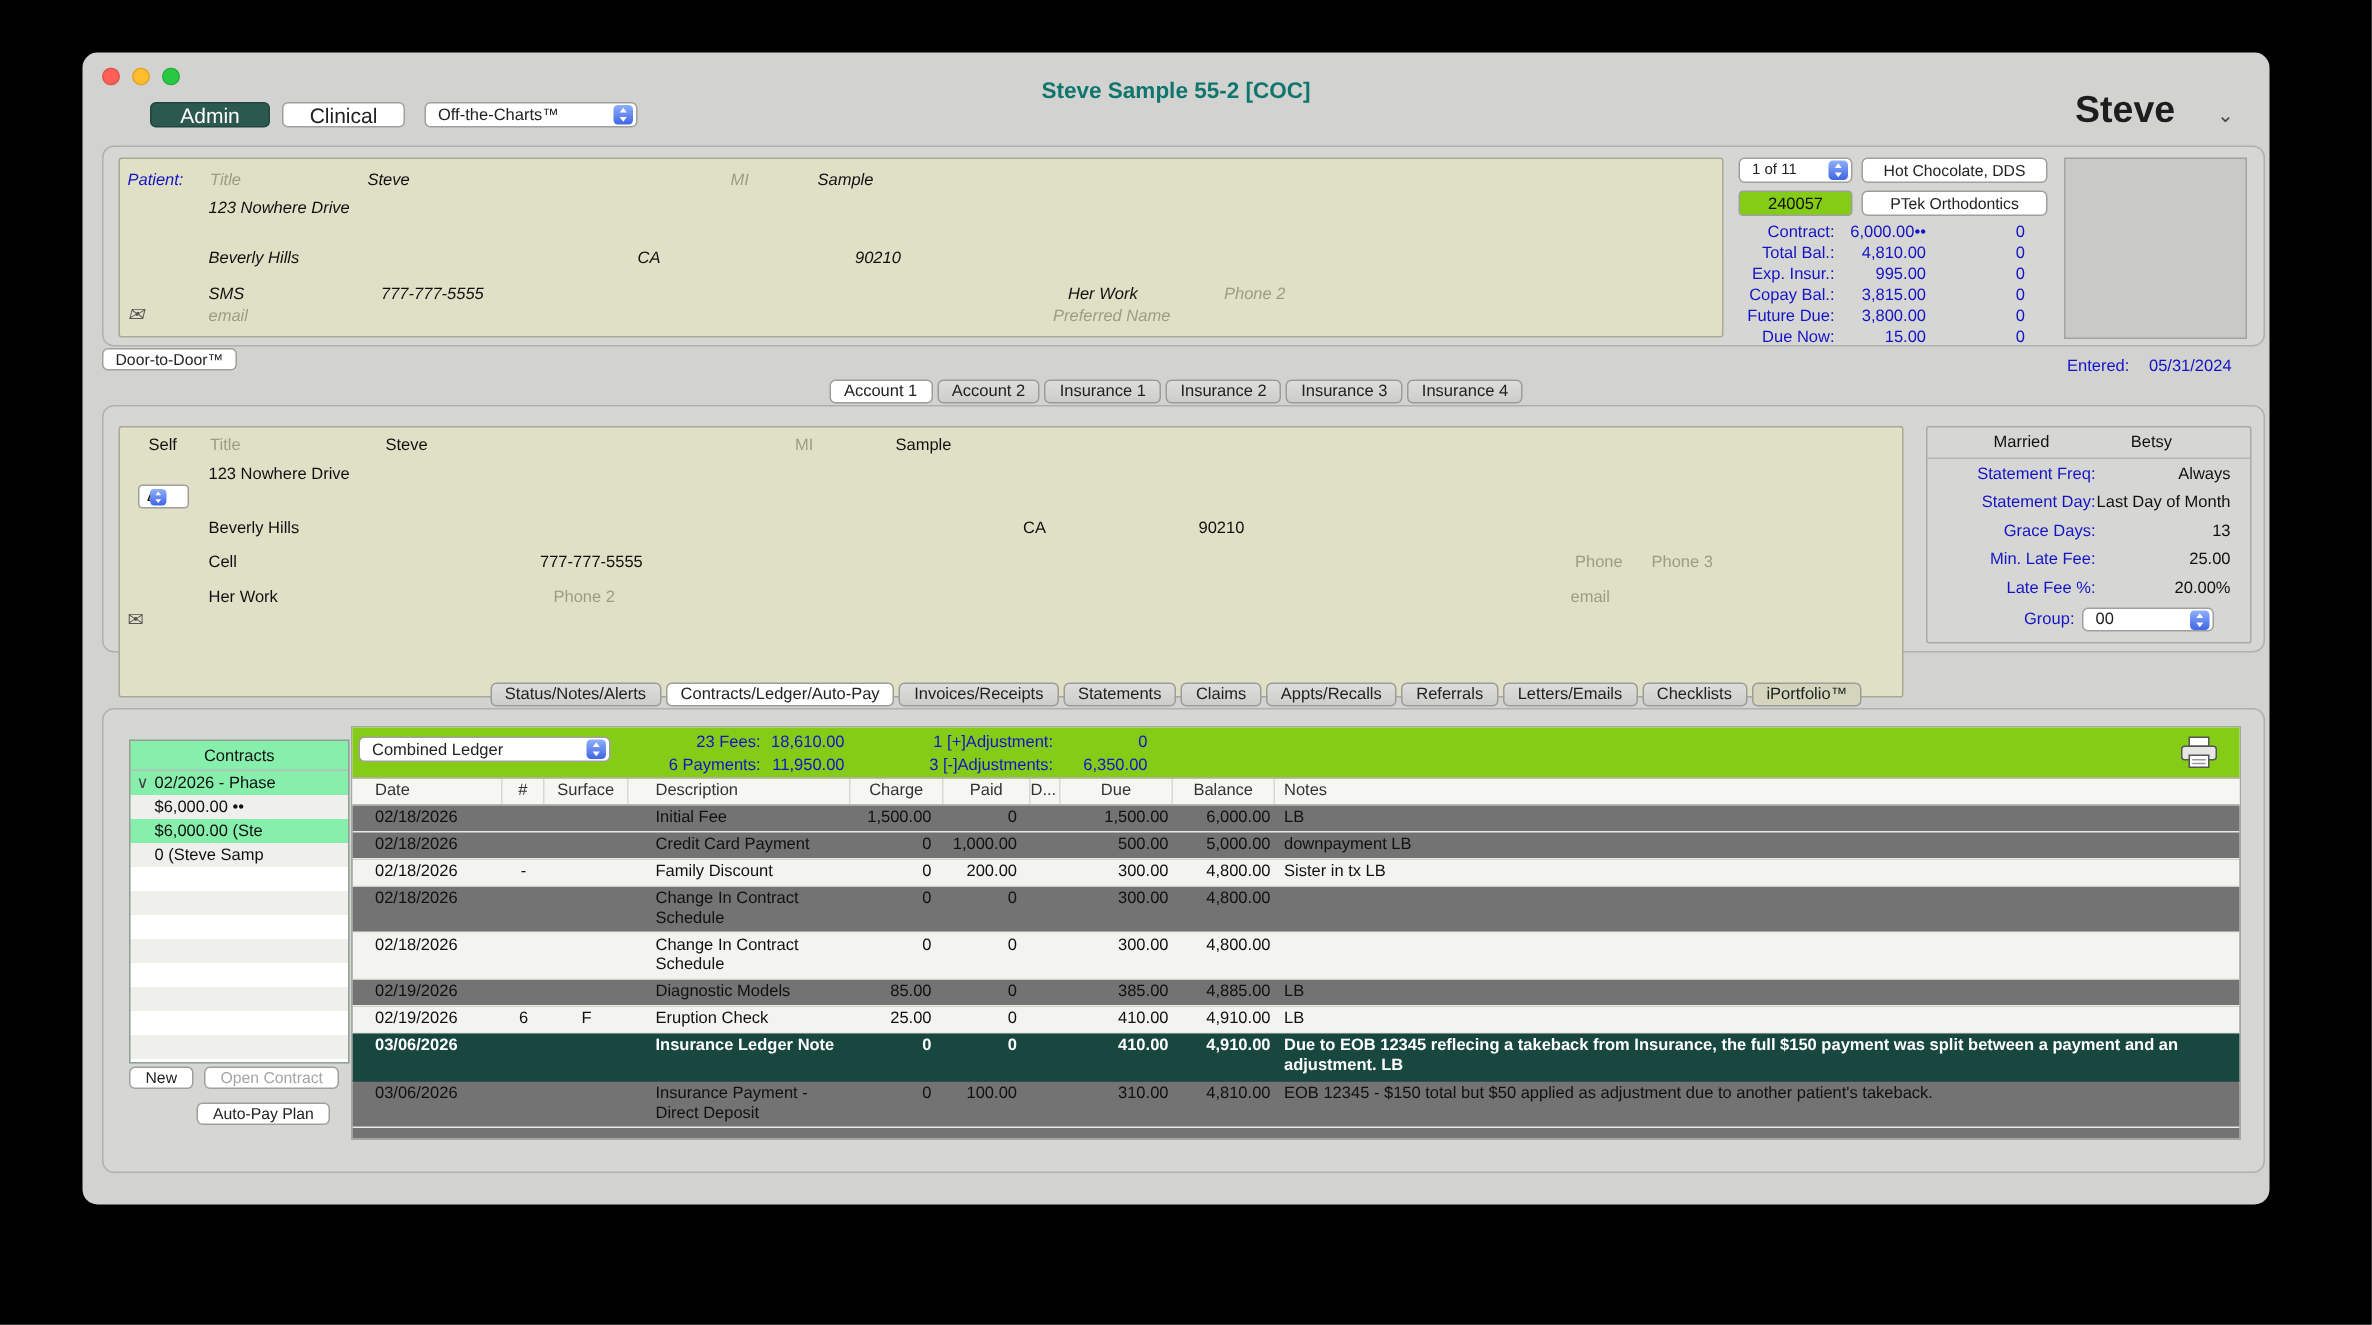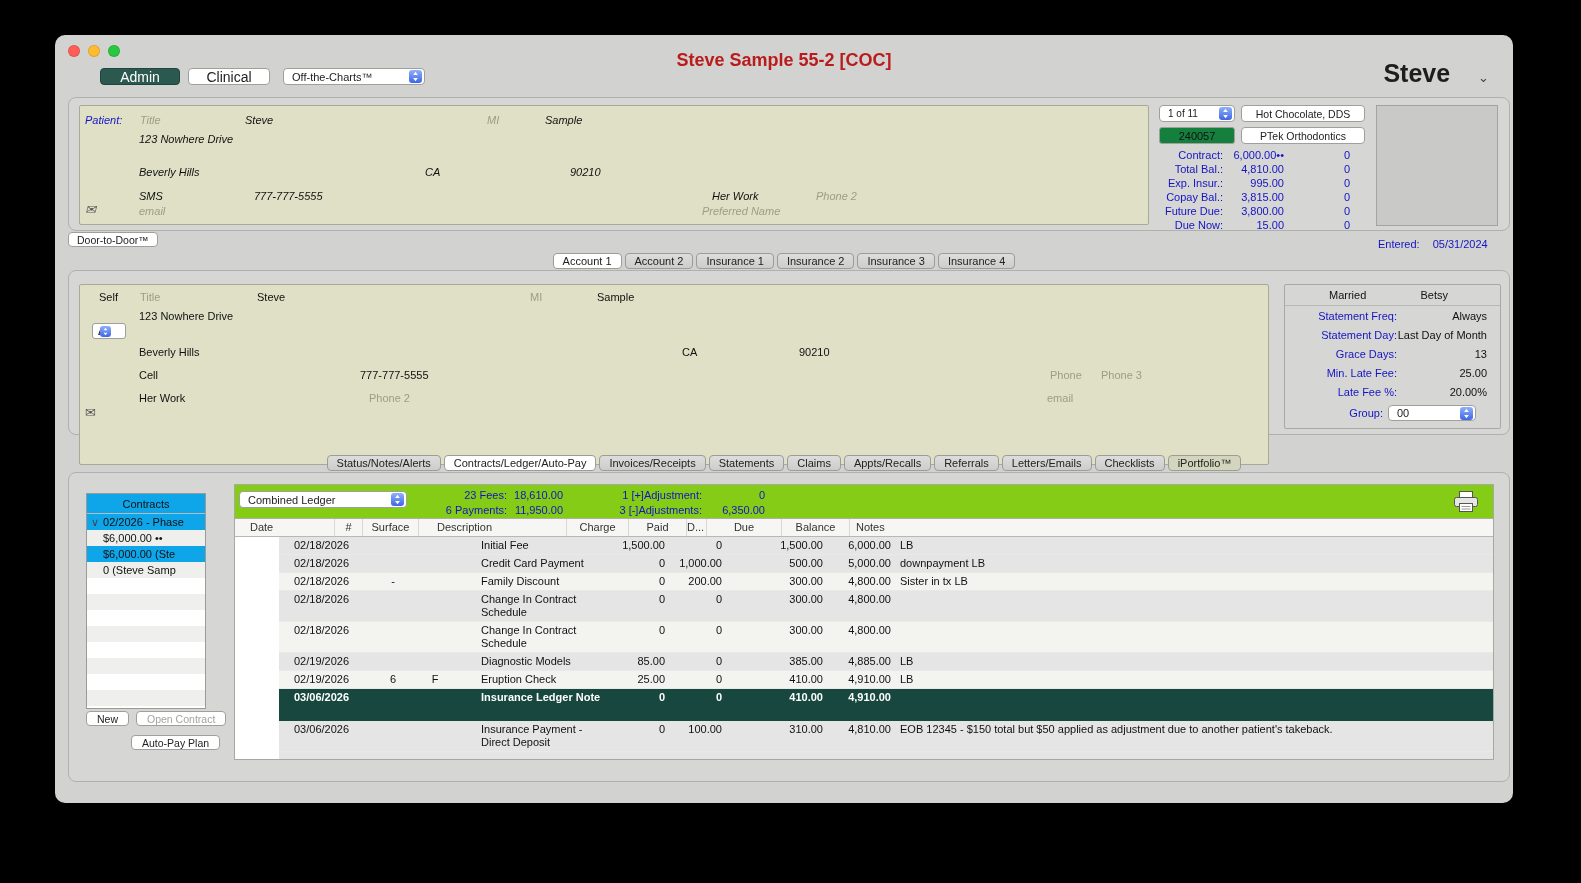--- a/index.html
+++ b/index.html
@@ -3,21 +3,21 @@
 <meta charset="utf-8">
 <style>
   * { margin:0; padding:0; box-sizing:border-box; }
   html,body { width:1581px; height:883px; background:#000; font-family:"Liberation Sans", sans-serif; font-size:11px; color:#111; overflow:hidden; }
 
   .window { position:absolute; left:55px; top:35px; width:1458px; height:768px;
     background:#d2d2d0; border-radius:10px; box-shadow:0 18px 60px rgba(0,0,0,.65); overflow:hidden; }
 
   
   .titlebar { height:30px; position:relative; display:flex; align-items:center; justify-content:center; }
-  .title { font-size:18px; font-weight:700; color:#b91c1c;margin-top:20px; }
+  .title { font-size:15px; font-weight:700; color:#0f766e;margin-top:20px; }
   .traffic { position:absolute; left:13px; top:10px; display:flex; gap:8px; }
   .light { width:12px; height:12px; border-radius:50%; border:1px solid rgba(0,0,0,.12); }
   .light.red{background:#ff5f57}.light.yellow{background:#febc2e}.light.green{background:#28c840}
 
   
   .btn { display:inline-flex; align-items:center; justify-content:center; background:#fff;
     border:1px solid #9f9f9c; border-radius:4px; height:17px; font-size:14px; color:#222; padding:0 10px; }
   .btn.dark { background:#2b584f; color:#fff; border-color:#21453e; }
   .btn.disabled { color:#a4a4a1; }
   .popup { display:inline-flex; align-items:center; justify-content:space-between; background:#fff;
@@ -44,21 +44,21 @@
   .patient-panel { left:10px; top:7px; width:1070px; height:120px; }
   .patient-panel span { position:absolute; white-space:nowrap;font-style:italic; }
   .pp-label{left:5px;top:8px}.pp-title{left:60px;top:8px}.pp-first{left:165px;top:8px}
   .pp-mi{left:407px;top:8px}.pp-last{left:465px;top:8px}
   .pp-street{left:59px;top:27px}
   .pp-city{left:59px;top:60px}.pp-state{left:345px;top:60px}.pp-zip{left:490px;top:60px}
   .pp-sms{left:59px;top:84px}.pp-phone{left:174px;top:84px}.pp-work{left:632px;top:84px}.pp-phone2{left:736px;top:84px}
   .pp-env{left:5px;top:96px}.pp-email{left:59px;top:99px}.pp-pref{left:622px;top:99px}
   .pr-pager { position:absolute; left:1090px; top:7px; width:76px; }
   .pr-doctor { position:absolute; left:1172px; top:7px; width:124px; justify-content:center; padding:0 4px; }
-  .pr-chart { position:absolute; left:1090px; top:29px; width:76px; height:17px; background:#15803d;
+  .pr-chart { position:absolute; left:1090px; top:29px; width:76px; height:17px; background:#84cc16;
     border:1px solid #9f9f9c; border-radius:3px; display:flex; align-items:center; justify-content:center; }
   .pr-practice { position:absolute; left:1172px; top:29px; width:124px; justify-content:center; padding:0 4px; }
   .fin { position:absolute; left:1000px; top:50px; width:290px; }
   .fin-row { display:grid; grid-template-columns:154px 61px 66px; height:14px; line-height:14px; }
   .fin-row span { text-align:right; }
   .photo { position:absolute; left:1307px; top:7px; width:122px; height:121px; background:#c9c9c7; border:1px solid #a3a3a0; }
 
   .door-btn { position:absolute; left:13px; top:197px; height:15px; font-size:10.5px; padding:0 8px; }
   .entered { position:absolute; left:1323px; top:203px; white-space:nowrap; }
 
@@ -89,21 +89,21 @@
   .bill-top .m { margin-left:44px; } .bill-top .s { margin-left:auto; margin-right:52px; }
   .bill-row { display:grid; grid-template-columns:112px 1fr; height:19px; align-items:center; }
   .bill-row .lab { text-align:right; } .bill-row .val { text-align:right; padding-right:13px; color:#111; }
   .bill-group { display:flex; align-items:center; height:22px; margin-top:1px; }
   .bill-group .lab { width:98px; text-align:right; }
   .bill-group .popup { margin-left:5px; width:88px; height:16px; }
 
   
   .bottom-section { left:13px; top:437px; width:1442px; height:310px; }
 
-  .contracts-box { position:absolute; left:17px; top:20px; width:120px; height:216px; background:#0ea5e9;
+  .contracts-box { position:absolute; left:17px; top:20px; width:147px; height:216px; background:#86efac;
     border:1px solid #9a9a97; display:flex; flex-direction:column; overflow:hidden; }
   .contracts-head { height:20px; display:flex; align-items:center; justify-content:center; border-bottom:1px solid #bbb; }
   .tree-item { height:16px; line-height:16px; padding-left:4px; white-space:nowrap; overflow:hidden; }
   .tree-item.indent { padding-left:16px; }
   .tree-item.alt { background:#efefec; }
   .tree-stripes { flex:1; background:repeating-linear-gradient(#fff 0 16px, #efefec 16px 32px); }
   .contract-btns { position:absolute; left:17px; top:238px; display:flex; gap:7px; }
   .contract-btns .btn { height:15px; font-size:10.5px; }
   .autopay-btn { position:absolute; left:62px; top:262px; height:15px; font-size:10.5px; }
 
@@ -113,21 +113,21 @@
   .lt-select { position:absolute; left:4px; top:6px; width:168px; }
   .stats { position:absolute; left:180px; top:4px; display:grid; grid-template-columns:92px 56px 139px 63px;
     grid-auto-rows:13px; row-gap:2px; }
   .stats span { text-align:right; white-space:nowrap; }
   .print-btn { position:absolute; right:12px; top:4px; width:30px; height:26px; display:flex; align-items:center; justify-content:center; }
 
   .lrow { display:grid; grid-template-columns:100px 28px 56px 148px 62px 58px 20px 75px 68px 1fr; align-items:start; }
   .lhead { height:18px; background:#f6f6f4; border-bottom:1px solid #b8b8b5; flex:0 0 auto; }
   .lhead > div { line-height:17px; font-size:11px; color:#333; border-right:1px solid #d8d8d4; height:17px; }
   .lhead > div:last-child { border-right:none; }
-  .lbody { flex:1; background:#e5e5e5; overflow:hidden;margin-left:44px; }
+  .lbody { flex:1; background:#737373; overflow:hidden; }
   .lbody .lrow { border-bottom:1px solid #e9e9e6; padding-top:2px; line-height:13px; }
   .lbody .lrow.alt { background:#f3f3f0; }
   .lbody .lrow.h1 { min-height:18px; } .lbody .lrow.h2 { min-height:31px; }
   .lbody .lrow.sel { background:#17473f; color:#fff; border-bottom-color:#17473f; min-height:32px; }
   .lbody .lrow.sel .c-date,.lbody .lrow.sel .c-desc,.lbody .lrow.sel .c-charge,
   .lbody .lrow.sel .c-paid,.lbody .lrow.sel .c-due,.lbody .lrow.sel .c-bal { font-weight:700; }
   .c-date{padding-left:15px}.c-num{text-align:center}.c-surf{text-align:center}.c-desc{padding-left:18px}
   .c-charge{text-align:right;padding-right:8px}.c-paid{text-align:right;padding-right:9px}
   .c-due{text-align:right;padding-right:3px}.c-bal{text-align:right;padding-right:3px}.c-notes{padding-left:6px}
   .lhead .c-charge,.lhead .c-paid,.lhead .c-due,.lhead .c-bal{text-align:center;padding-right:0}
@@ -487,20 +487,21 @@
         <div class="lrow sel">
           <div class="c-date">03/06/2026</div>
             <div class="c-num"></div>
           <div class="c-surf"></div>
             <div class="c-desc">Insurance Ledger Note</div>
           <div class="c-charge">0</div>
             <div class="c-paid">0</div>
           <div class="c-d"></div>
             <div class="c-due">410.00</div>
           <div class="c-bal">4,910.00</div>
+            <div class="c-notes" style="font-weight:700;">Due to EOB 12345 reflecing a takeback from Insurance, the full $150 payment was split between a payment and an adjustment. LB</div>
         </div>
         <div class="lrow h2">
           <div class="c-date">03/06/2026</div>
             <div class="c-num"></div>
           <div class="c-surf"></div>
             <div class="c-desc">Insurance Payment - Direct Deposit</div>
           <div class="c-charge">0</div>
             <div class="c-paid">100.00</div>
           <div class="c-d"></div>
             <div class="c-due">310.00</div>

